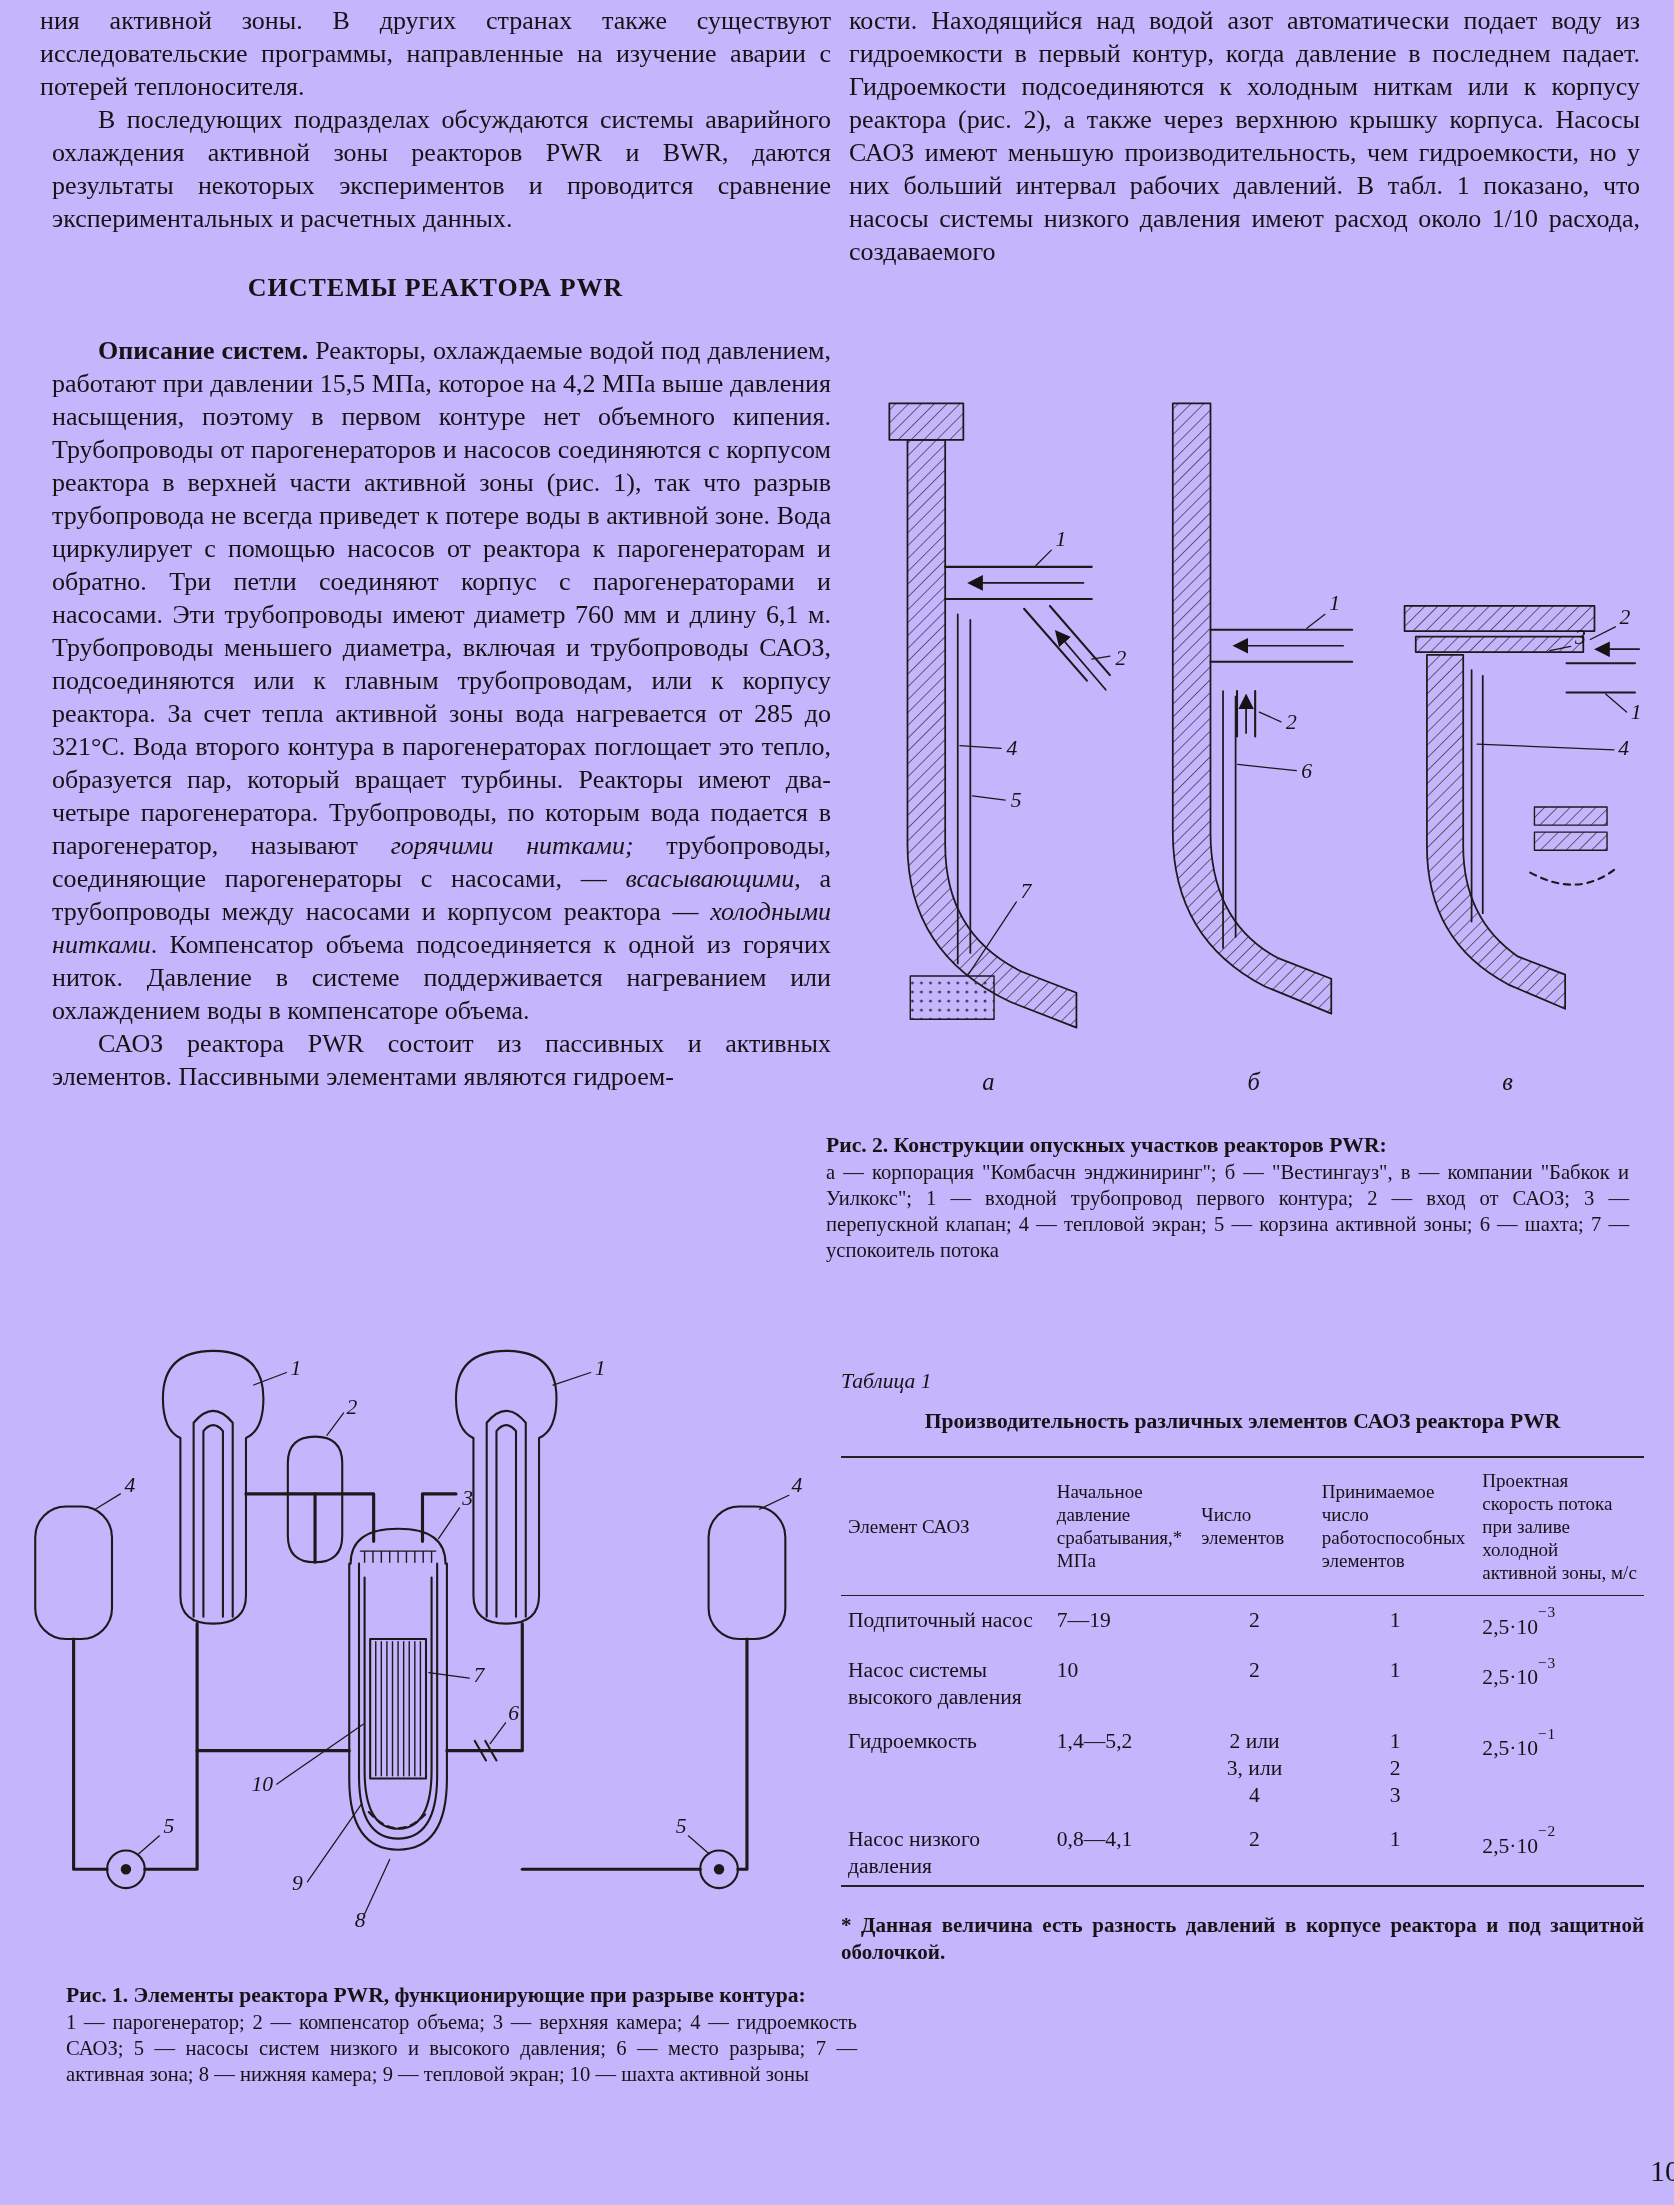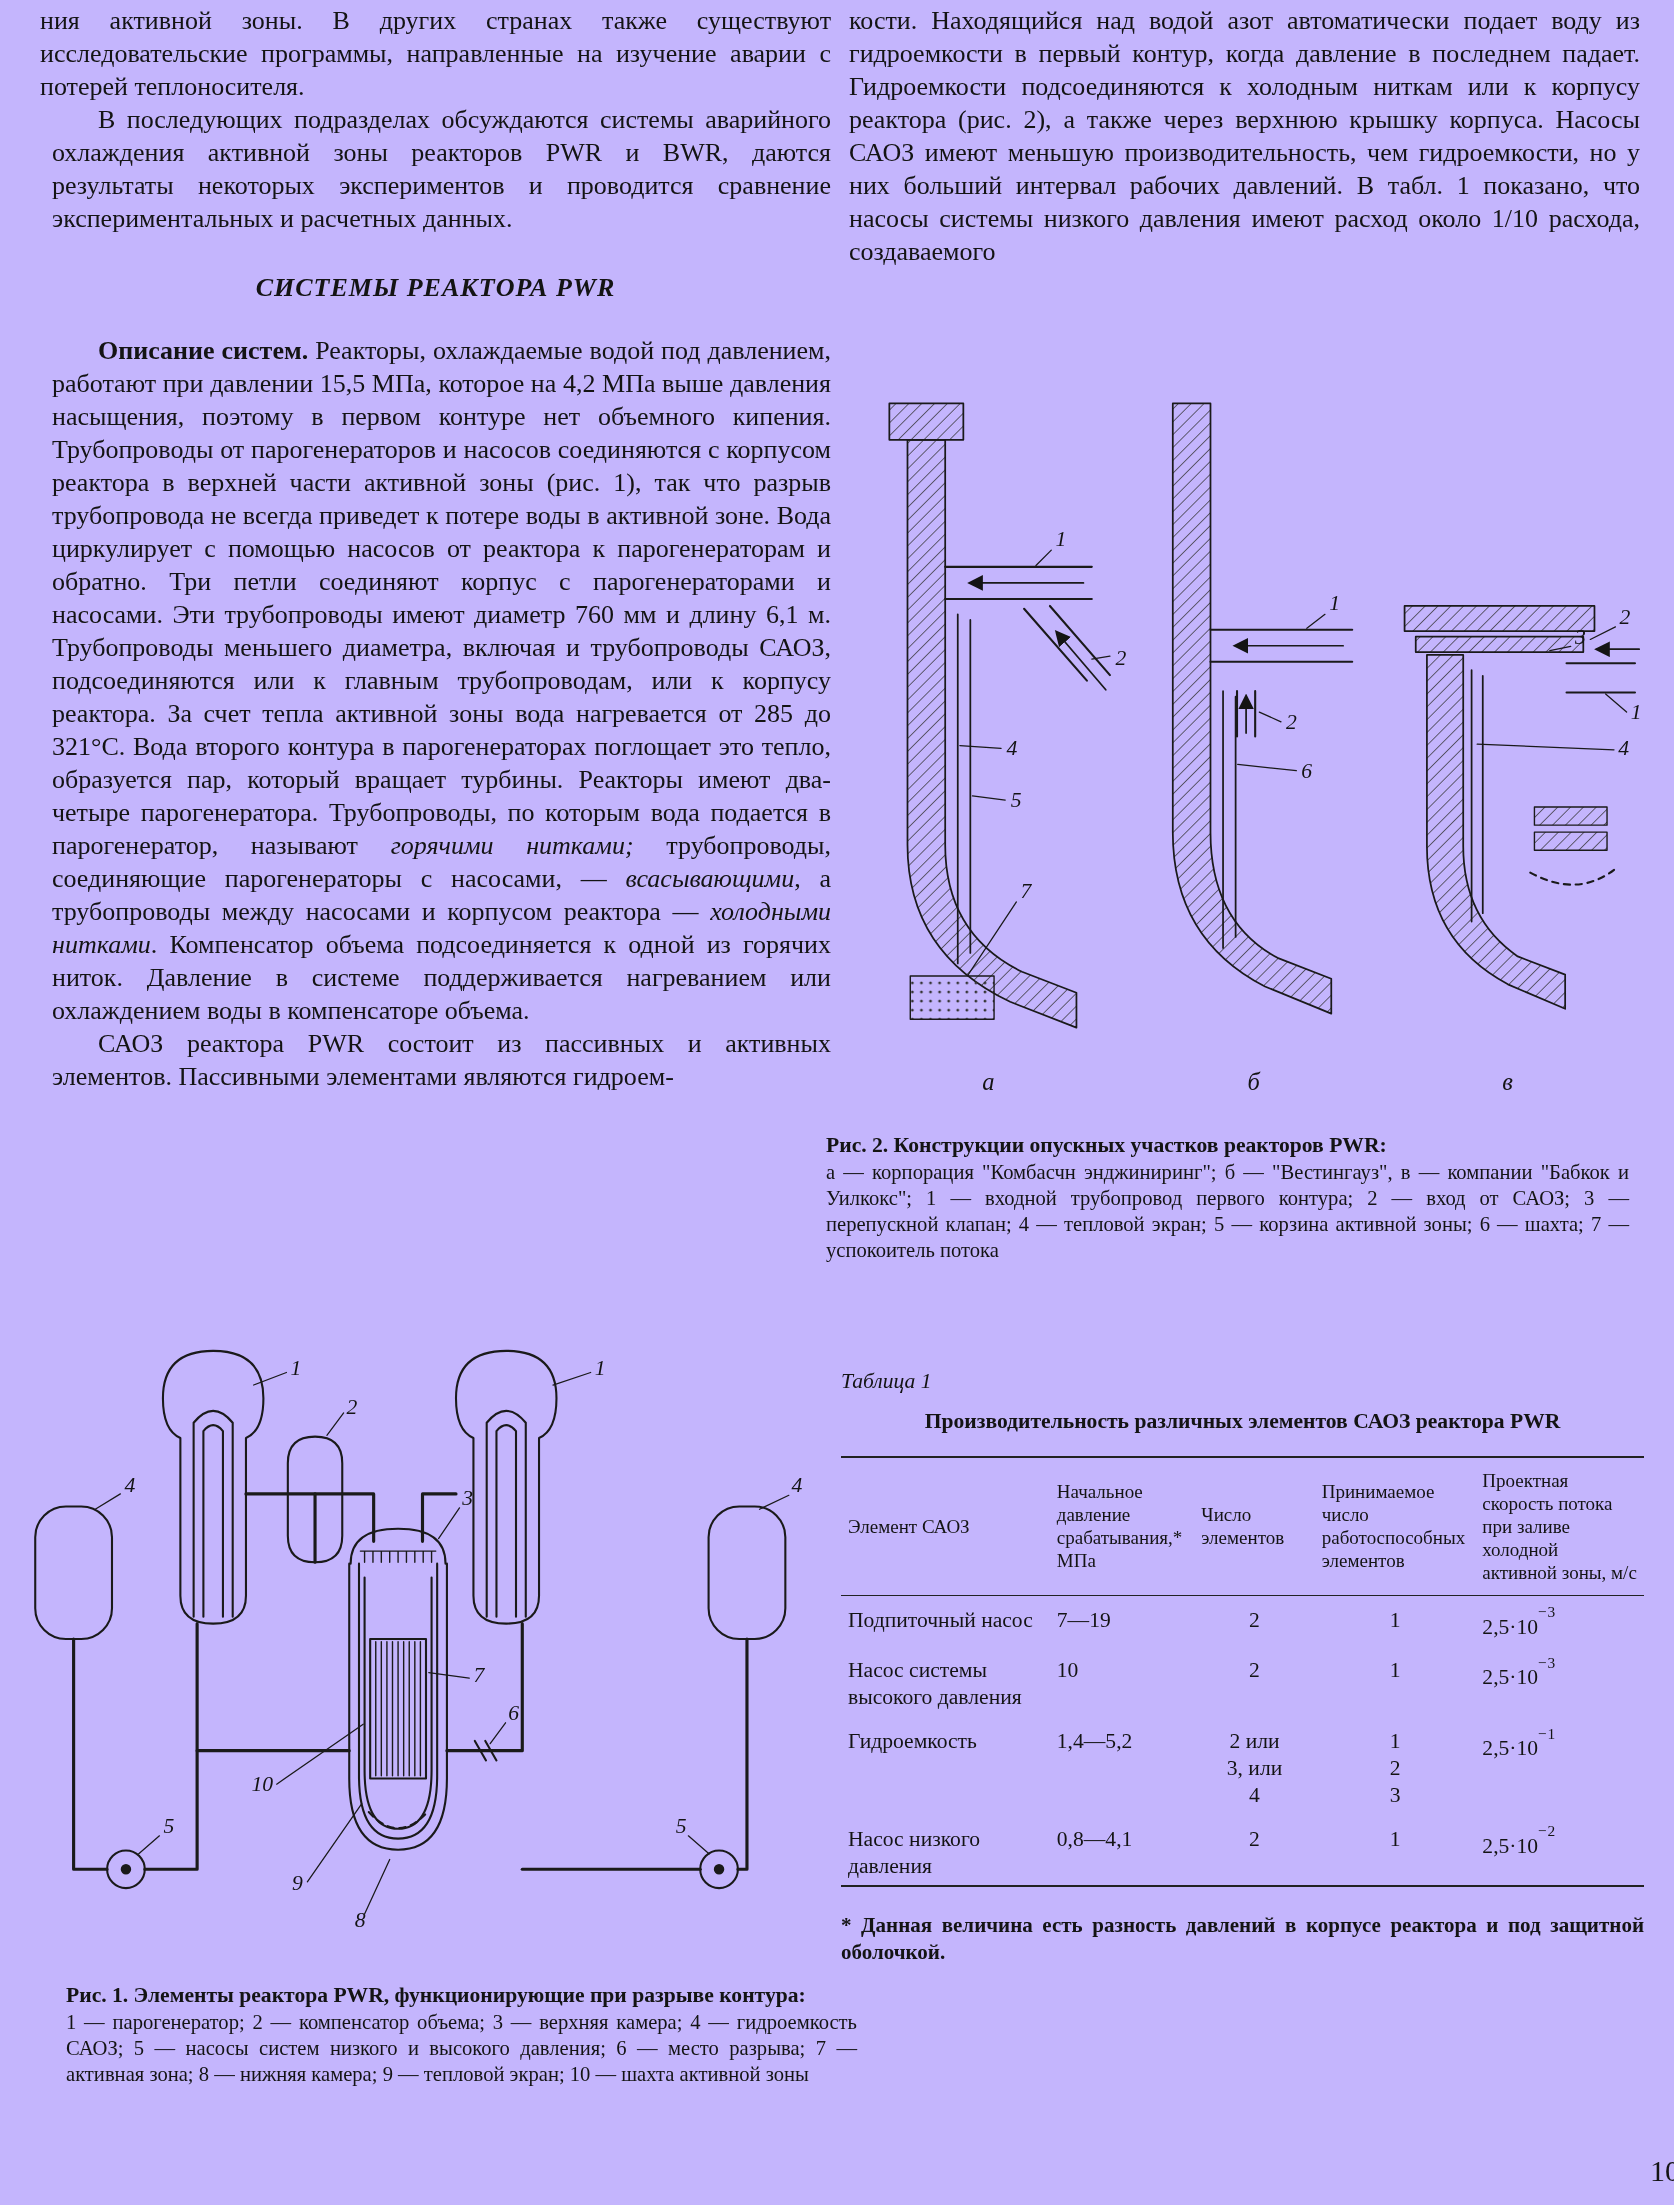--- a/index.html
+++ b/index.html
@@ -7,21 +7,21 @@
   .page {
     position:relative; width:1675px; height:2205px; background:#c4b5fd;
     font-family:"Liberation Serif", serif; color:#141414; overflow:hidden;
   }
   #leftcol  { position:absolute; left:40px;  top:4.2px; width:791px; }
   #rightcol { position:absolute; left:849px; top:4.2px; width:791px; }
   p.body { font-size:26px; line-height:33px; text-align:justify; margin:0; hyphens:auto; }
   p.ind  { text-indent:46px;margin-left:12px; }
   .heading {
     font-size:26px; font-weight:bold; text-align:center;
-    letter-spacing:1px; margin:38px 0 31px; font-family:inherit;font-style:italic;
+    letter-spacing:1px; margin:38px 0 31px; font-family:inherit;
   }
   #fig1 { position:absolute; left:21px;  top:1332px; }
   #fig2 { position:absolute; left:846px; top:363px; }
   #fig1cap { position:absolute; left:40px;  top:1981px; width:791px;margin-left:26px; }
   #fig2cap { position:absolute; left:826px; top:1131px; width:803px; }
   .cap-lead { font-weight:bold; font-size:21.6px; line-height:28px; }
   .cap-body { font-size:20.6px; line-height:26px; text-align:justify; hyphens:auto; }
   #tableblock { position:absolute; left:841px; top:1369px; width:803px; }
   .tbl-label { text-align:left; font-style:italic; font-size:21.6px; }
   .tbl-title { text-align:center; font-weight:bold; font-size:21.6px; line-height:28px; margin:12.6px 42px 21px; }

